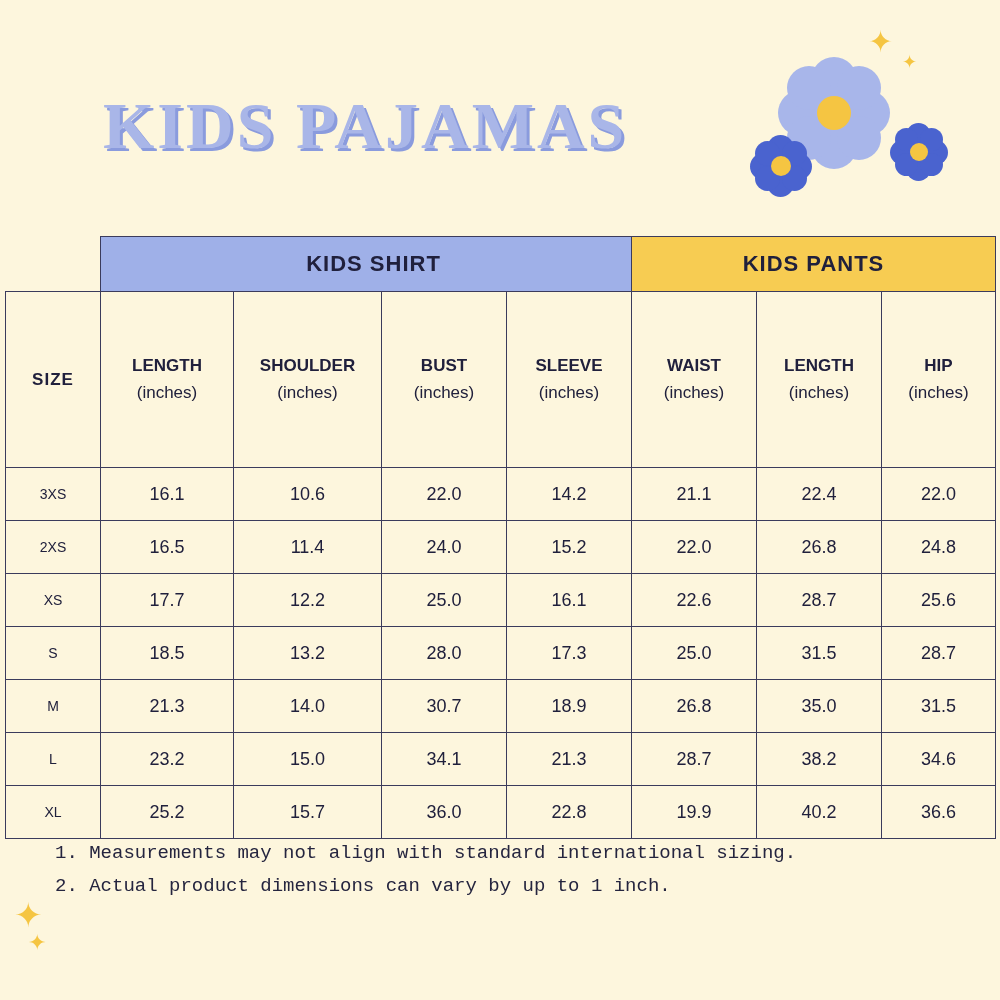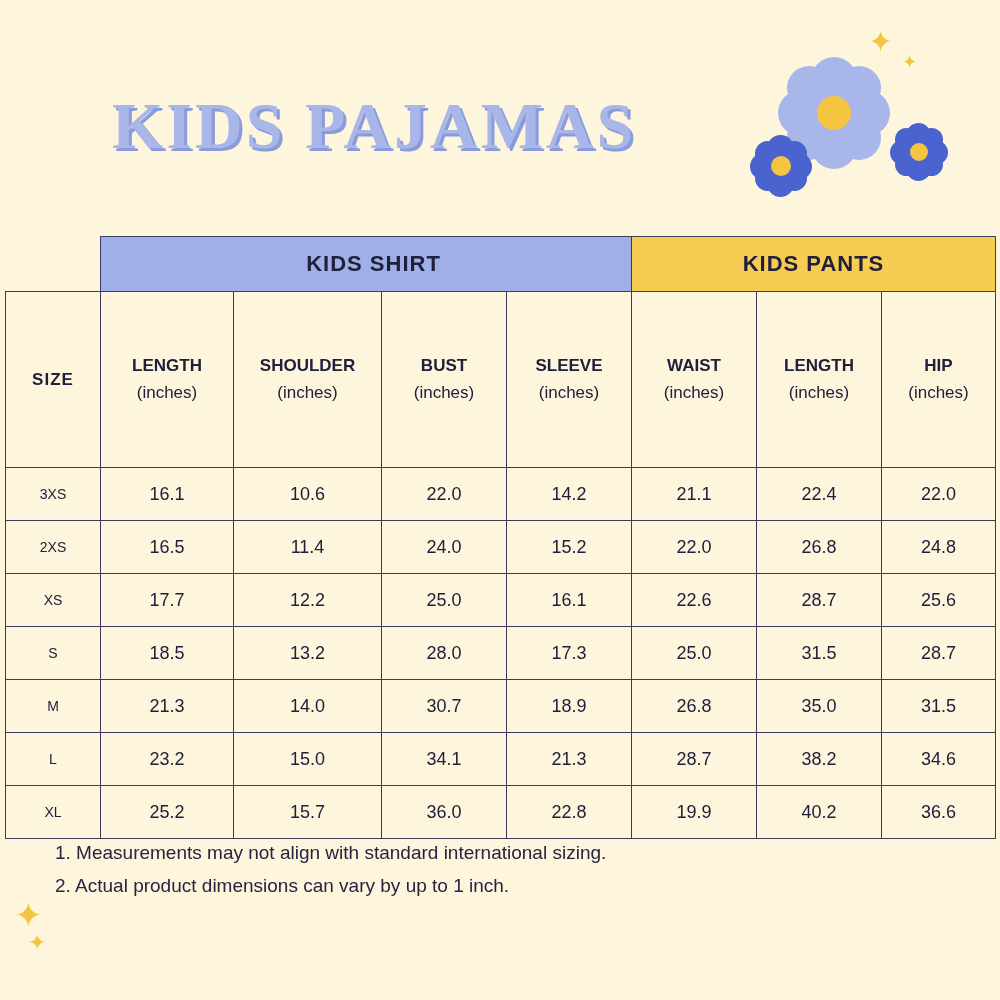--- a/index.html
+++ b/index.html
@@ -15,21 +15,21 @@
     position: relative;
   }
 
   
   .header {
     position: relative;
     height: 235px;
   }
   .title {
     position: absolute;
-    left: 112px;
+    left: 103px;
     top: 88px;
     font-family: "Liberation Serif", serif;
     font-weight: bold;
     font-size: 66px;
     letter-spacing: 3px;
     color: #a9b6e8;
     text-shadow: 3px 3px 0 #8a9bdd;
     white-space: nowrap;
   }
 
@@ -121,21 +121,21 @@
   tbody td.size-col {
     font-size: 14px;
   }
 
   
   .notes {
     position: absolute;
     left: 55px;
     top: 838px;
     width: 920px;
-    font-family: Liberation Sans, sans-serif;
+    font-family: Liberation Mono, monospace;
     font-size: 19px;
     color: #25253f;
     line-height: 1.62;
   }
   .notes div {
     margin-bottom: 2px;
   }
 
   .corner-sparkle {
     position: absolute;

